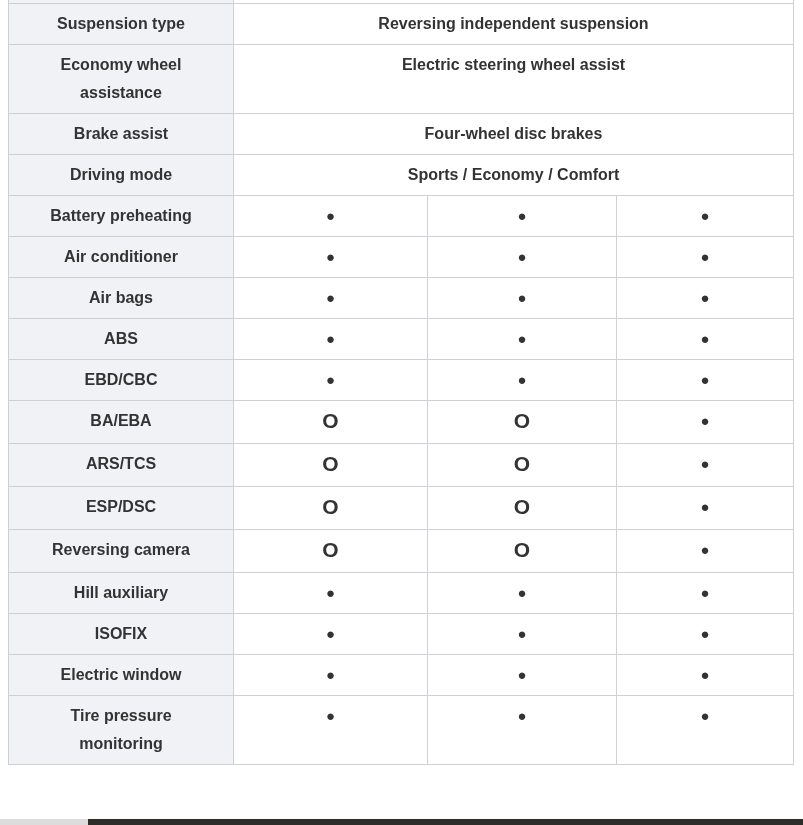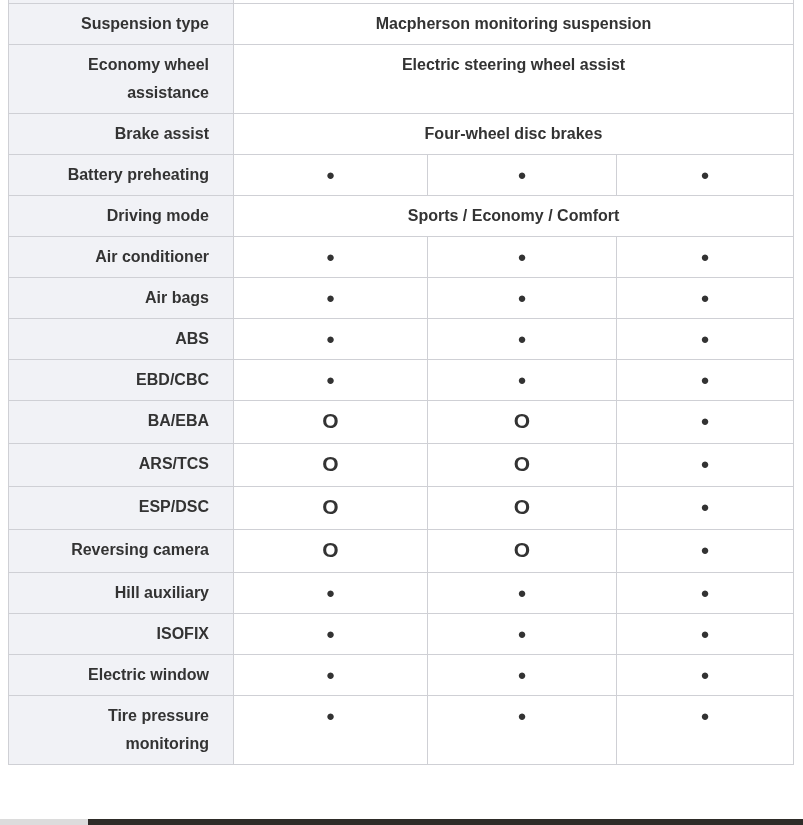--- a/index.html
+++ b/index.html
@@ -17,21 +17,21 @@
   }
   table.spec{
     position:absolute;left:8px;top:-1px;width:785px;
     border-collapse:collapse;table-layout:fixed;
   }
   table.spec td{border:1px solid var(--border);}
   td.lab{
     background:var(--label-bg);
     color:var(--text);
     font-weight:bold;font-size:16px;line-height:28px;
-    text-align:right;vertical-align:top;
+    text-align:center;vertical-align:top;
     padding:6px 24px;
   }
   td.val{
     background:#ffffff;color:var(--text);
     font-weight:bold;font-size:16px;line-height:28px;
     text-align:center;vertical-align:top;
     padding:6px 8px;
   }
   td.cell{
     background:#ffffff;text-align:center;vertical-align:top;
@@ -65,41 +65,41 @@
     <col style="width:189px">
     <col style="width:177px">
   </colgroup>
   <tbody id="spec-tbody">
     <tr class="sliver">
       <td class="lab"></td>
       <td class="val" colspan="3"></td>
     </tr>
     <tr>
       <td class="lab">Suspension type</td>
-      <td class="val" colspan="3">Macpherson monitoring suspension</td>
+      <td class="val" colspan="3">Reversing independent suspension</td>
     </tr>
     <tr>
       <td class="lab">Economy wheel assistance</td>
       <td class="val" colspan="3">Electric steering wheel assist</td>
     </tr>
     <tr>
       <td class="lab">Brake assist</td>
       <td class="val" colspan="3">Four-wheel disc brakes</td>
     </tr>
     <tr>
+      <td class="lab">Driving mode</td>
+      <td class="val" colspan="3">Sports / Economy / Comfort</td>
+    </tr>
+
+  <tr>
         <td class="lab">Battery preheating</td>
         <td class="cell"><span class="marker-dot">●</span></td>
         <td class="cell"><span class="marker-dot">●</span></td>
         <td class="cell"><span class="marker-dot">●</span></td>
       </tr>
-
-  <tr>
-      <td class="lab">Driving mode</td>
-      <td class="val" colspan="3">Sports / Economy / Comfort</td>
-    </tr>
       <tr>
         <td class="lab">Air conditioner</td>
         <td class="cell"><span class="marker-dot">●</span></td>
         <td class="cell"><span class="marker-dot">●</span></td>
         <td class="cell"><span class="marker-dot">●</span></td>
       </tr>
       <tr>
         <td class="lab">Air bags</td>
         <td class="cell"><span class="marker-dot">●</span></td>
         <td class="cell"><span class="marker-dot">●</span></td>

